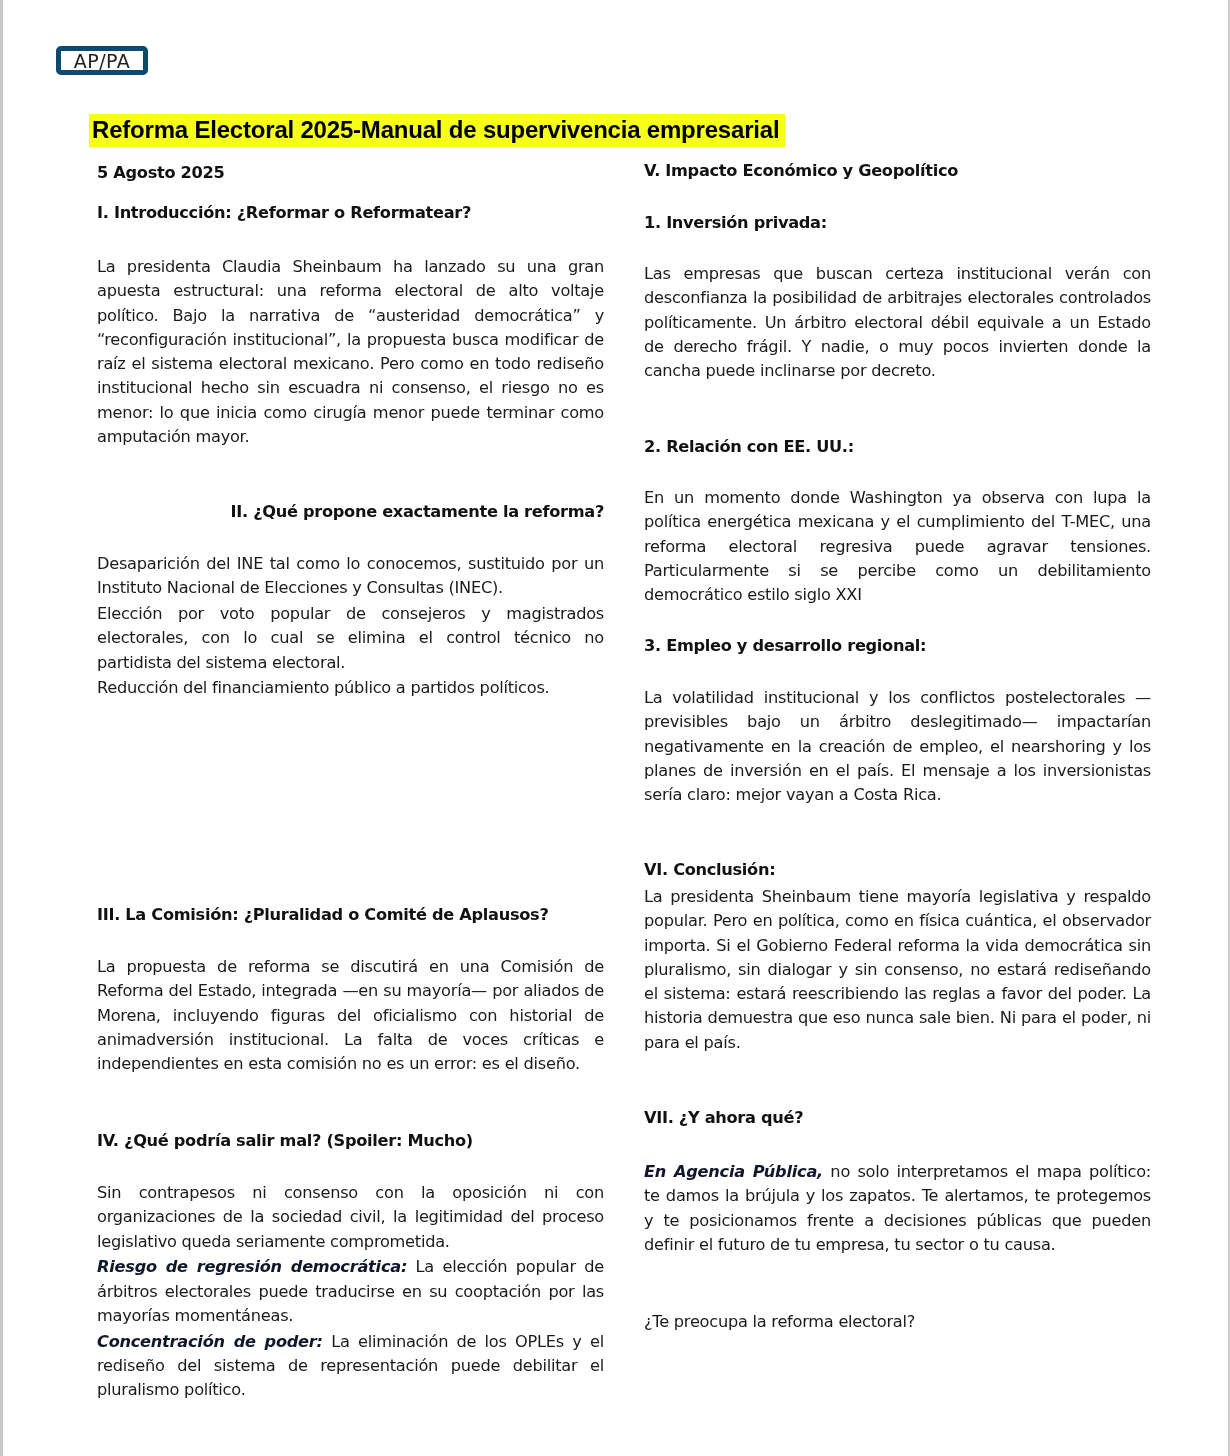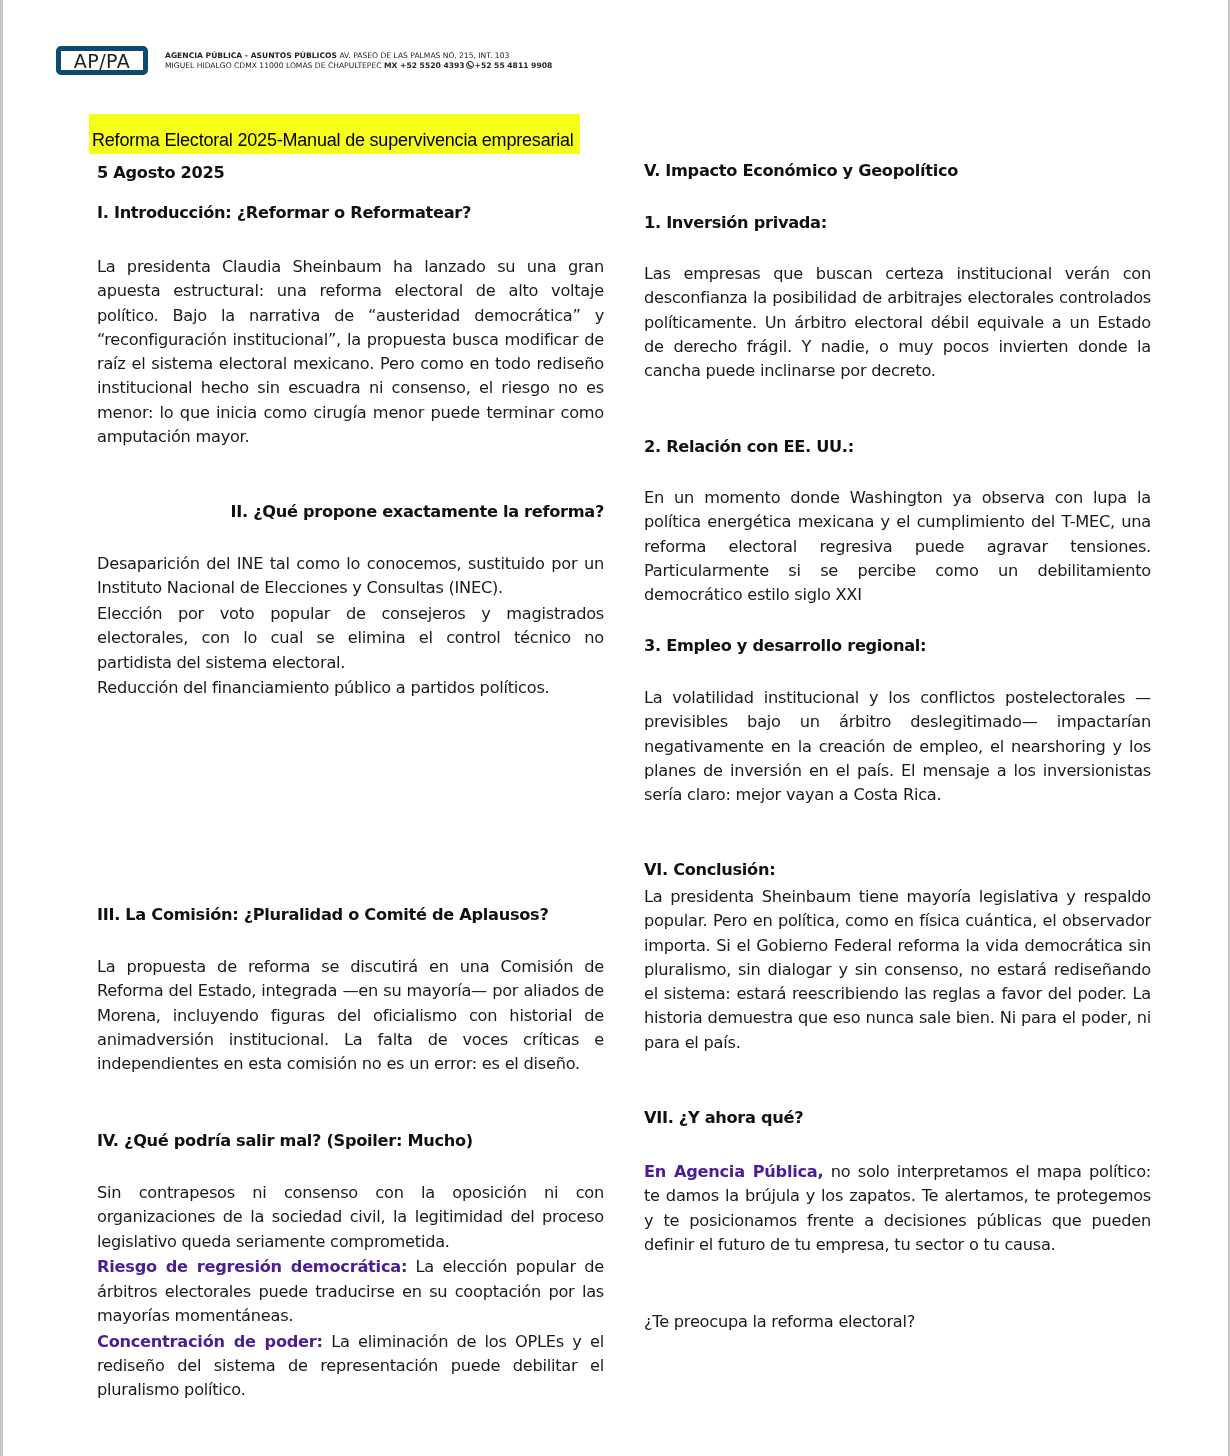--- a/index.html
+++ b/index.html
@@ -28,60 +28,50 @@
     position: relative;
   }
   .wa-icon::after {
     content: ""; position: absolute; left: 1px; top: 1.5px; width: 3px; height: 3px;
     border-left: 1px solid #222; border-bottom: 1px solid #222; border-radius: 0 0 0 3px;
   }
 
   
   .title {
     position: absolute; left: 89px; top: 114px;
-    background: #f5ff1a; padding: 16px 6px 3px 3px;
-    font-family: "Liberation Sans", sans-serif; font-weight: normal; font-size: 18px;
+    background: #f5ff1a; padding: 2px 6px 3px 3px;
+    font-family: "Liberation Sans", sans-serif; font-weight: bold; font-size: 24px;
     color: #000; letter-spacing: -0.2px; white-space: nowrap;
   }
 
   
   .col { position: absolute; top: 0; width: 507px; }
   .col-left { left: 97px; }
   .col-right { left: 644px; }
   .col .blk { position: absolute; left: 0; width: 507px; }
 
   .h {
     font-family: "DejaVu Sans", sans-serif; font-weight: bold; font-size: 16.2px;
     color: #111; white-space: nowrap; letter-spacing: -0.3px;
   }
   .p {
     font-family: "DejaVu Sans", sans-serif; font-size: 16.2px; line-height: 24.3px;
     text-align: justify; text-align-last: left; color: #1a1a1a; letter-spacing: -0.25px;
   }
-  .p b { font-weight: bold; color: #4c1d95; }
+  .p b { font-weight: bold; color: #0f172a; font-style: italic; }
   .list .item { margin-bottom: 1.5px; }
 </style>
 </head>
 <body>
 
 <div class="edge-left"></div>
 <div class="edge-right"></div>
 
 <div class="letterhead">
   <div class="logo">AP/PA</div>
-  <div class="lh-text">
-    <div>
-      <b>AGENCIA PÚBLICA - ASUNTOS PÚBLICOS</b>
-      <span>AV. PASEO DE LAS PALMAS NO. 215, INT. 103</span>
-    </div>
-    <div>
-      <span>MIGUEL HIDALGO CDMX 11000 LOMAS DE CHAPULTEPEC</span>
-      <b>MX +52 5520 4393</b><span class="wa-icon"></span><b>+52 55 4811 9908</b>
-    </div>
-  </div>
 </div>
 
 <div class="title" style="background: rgb(245, 255, 26);">Reforma Electoral 2025-Manual de supervivencia empresarial</div>
 
 <div class="col col-left">
   <div class="blk h" style="top:163px;">5 Agosto 2025</div>
 
   <div class="blk h" style="top:203px;">I. Introducción: ¿Reformar o Reformatear?</div>
   <div class="blk p" style="top:255px;">La presidenta Claudia Sheinbaum ha lanzado su una gran apuesta estructural: una reforma electoral de alto voltaje político. Bajo la narrativa de “austeridad democrática” y “reconfiguración institucional”, la propuesta busca modificar de raíz el sistema electoral mexicano. Pero como en todo rediseño institucional hecho sin escuadra ni consenso, el riesgo no es menor: lo que inicia como cirugía menor puede terminar como amputación mayor.</div>
 

